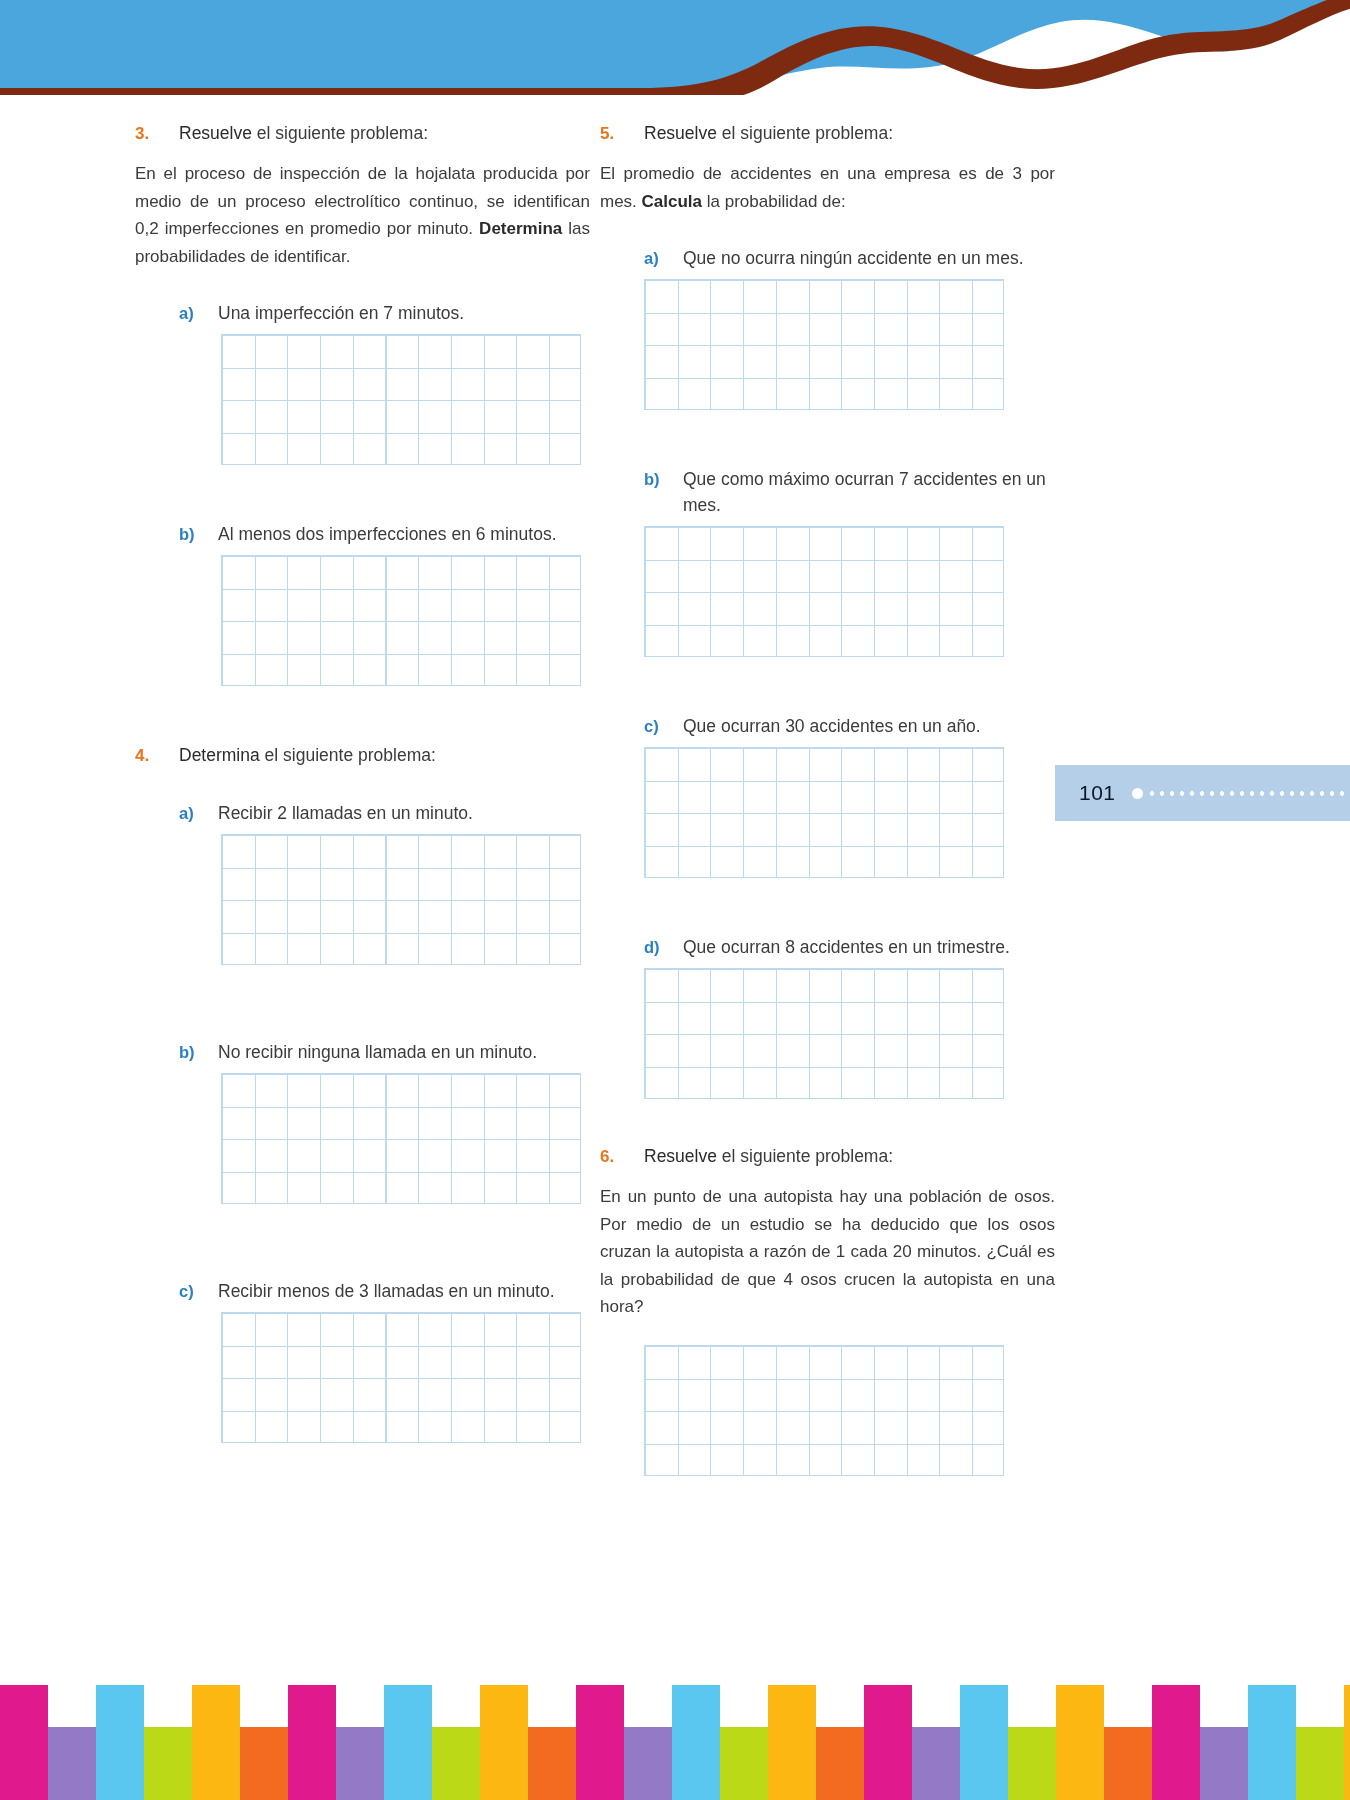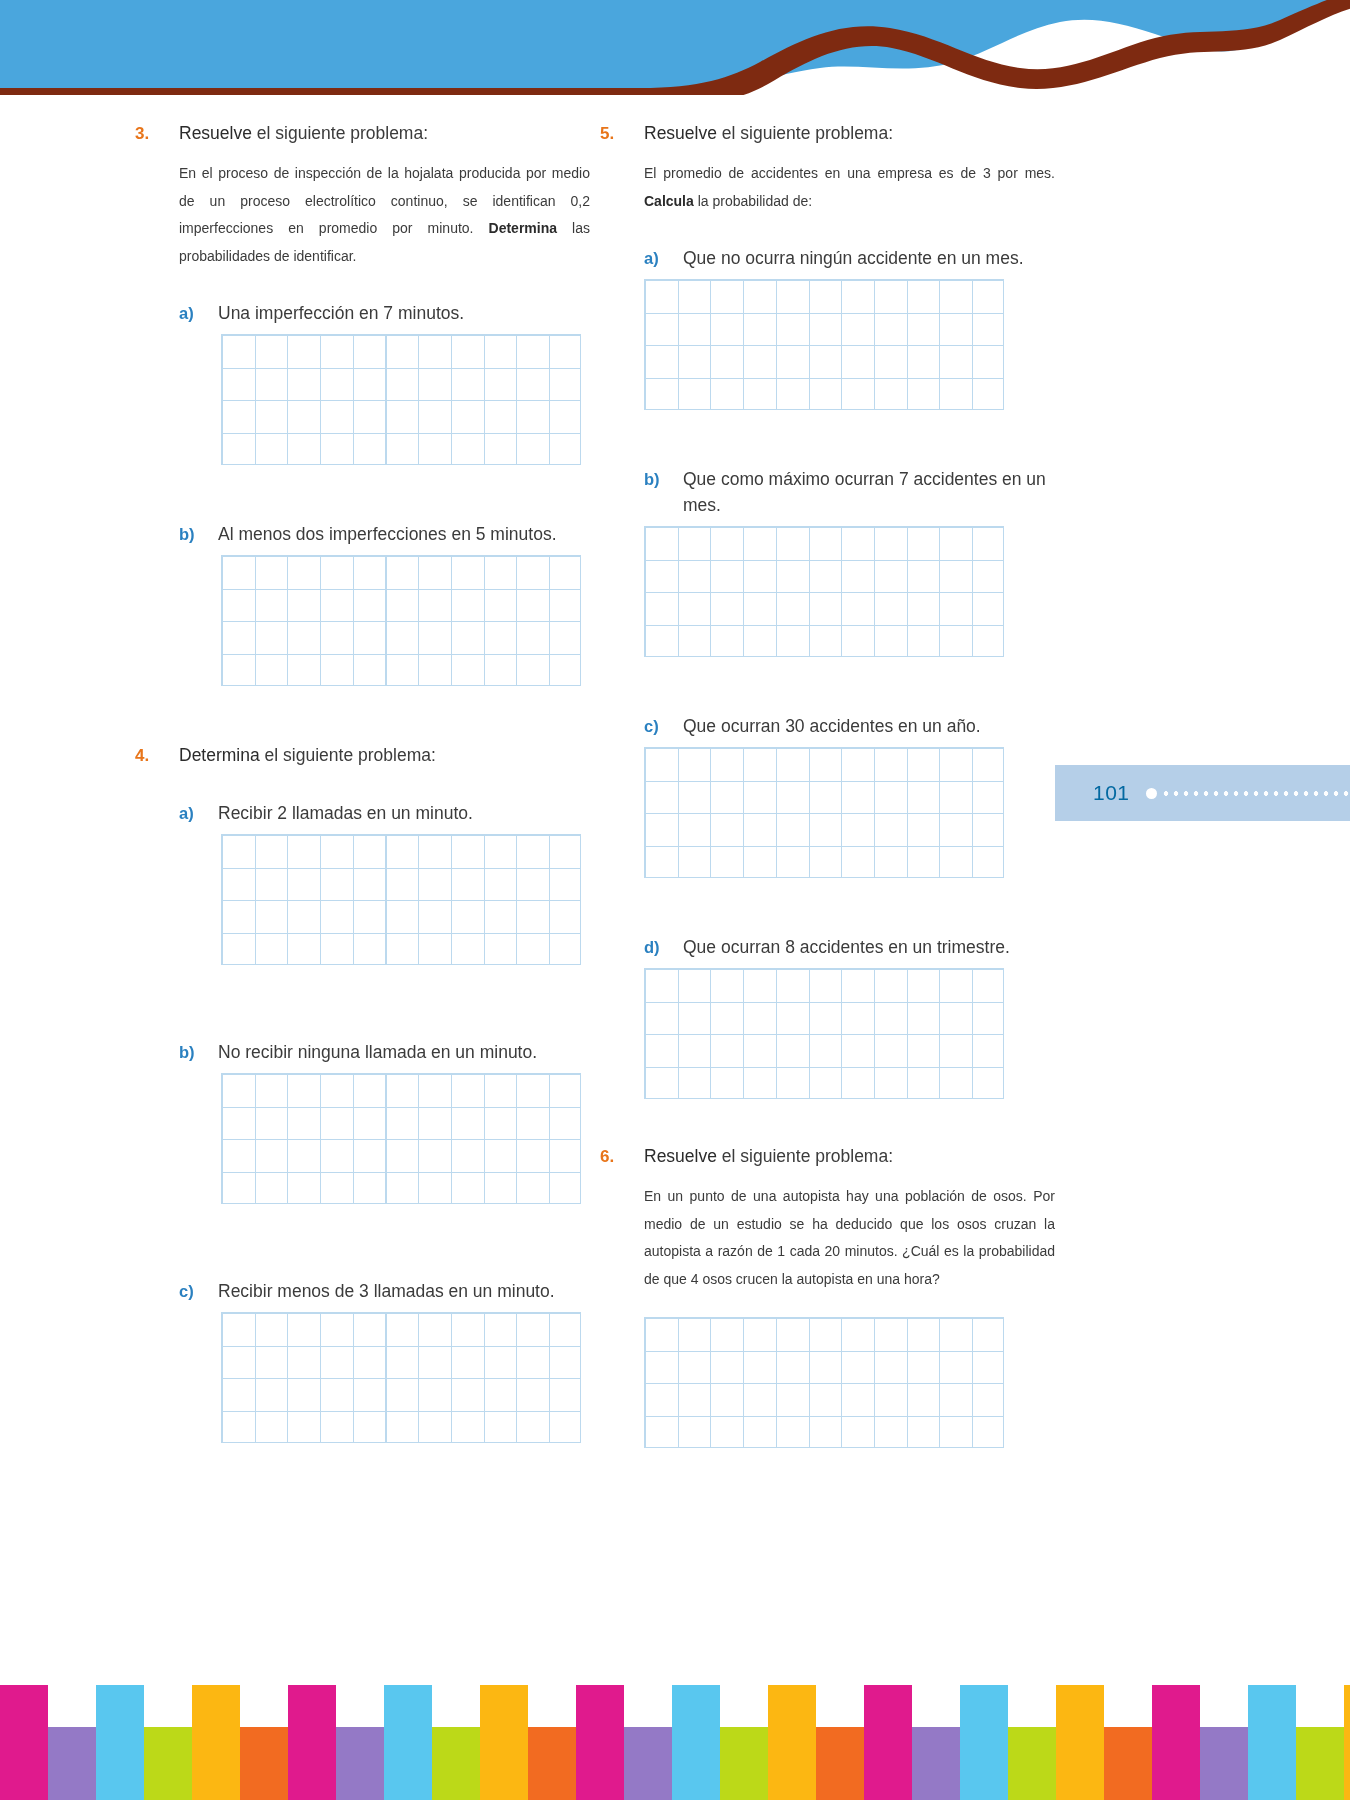--- a/index.html
+++ b/index.html
@@ -60,22 +60,21 @@
   }
   .ex-title {
     font-size: 17.5px;
     line-height: 26px;
     color: #3b3b3b;
     flex: 1;
   }
   .ex-title b { font-weight: normal; color: #2b2b2b; }
 
   .ex-para {
-    margin-left: 44px;
-    font-size: 14px;
+    font-size: 17px;
     line-height: 27.5px;
     text-align: justify;
     color: #3b3b3b;
     margin-bottom: 10px;
   }
   .ex-para b { font-weight: bold; color: #2b2b2b; }
 
   
   .subitem {
     display: flex;
@@ -122,23 +121,23 @@
     top: 765px;
     left: 1055px;
     width: 295px;
     height: 56px;
     background: #b5cfe8;
     display: flex;
     align-items: center;
   }
   .page-badge .pnum {
     font-size: 21px;
-    color: #0369a1;
+    color: #0f172a;
     font-weight: normal;
-    margin-left: 38px;
+    margin-left: 24px;
     letter-spacing: 0.5px;
   }
   .page-badge .dot {
     width: 11px; height: 11px;
     border-radius: 50%;
     background: #ffffff;
     margin-left: 16px;
     flex: 0 0 11px;
   }
   .page-badge .dots {
@@ -186,21 +185,21 @@
       <div class="subitem">
         <span class="sub-letter">a)</span>
         <span class="sub-text">Una imperfección en 7 minutos.</span>
       </div>
       <div class="gridbox left-grid"></div>
 
       <div class="spacer-md"></div>
 
       <div class="subitem">
         <span class="sub-letter">b)</span>
-        <span class="sub-text">Al menos dos imperfecciones en 5 minutos.</span>
+        <span class="sub-text">Al menos dos imperfecciones en 6 minutos.</span>
       </div>
       <div class="gridbox left-grid"></div>
     </div>
 
     <div class="spacer-xl"></div>
 
     <div class="exercise">
       <div class="ex-head">
         <span class="ex-num">4.</span>
         <span class="ex-title"><b>Determina</b><span> el siguiente problema:</span></span>

